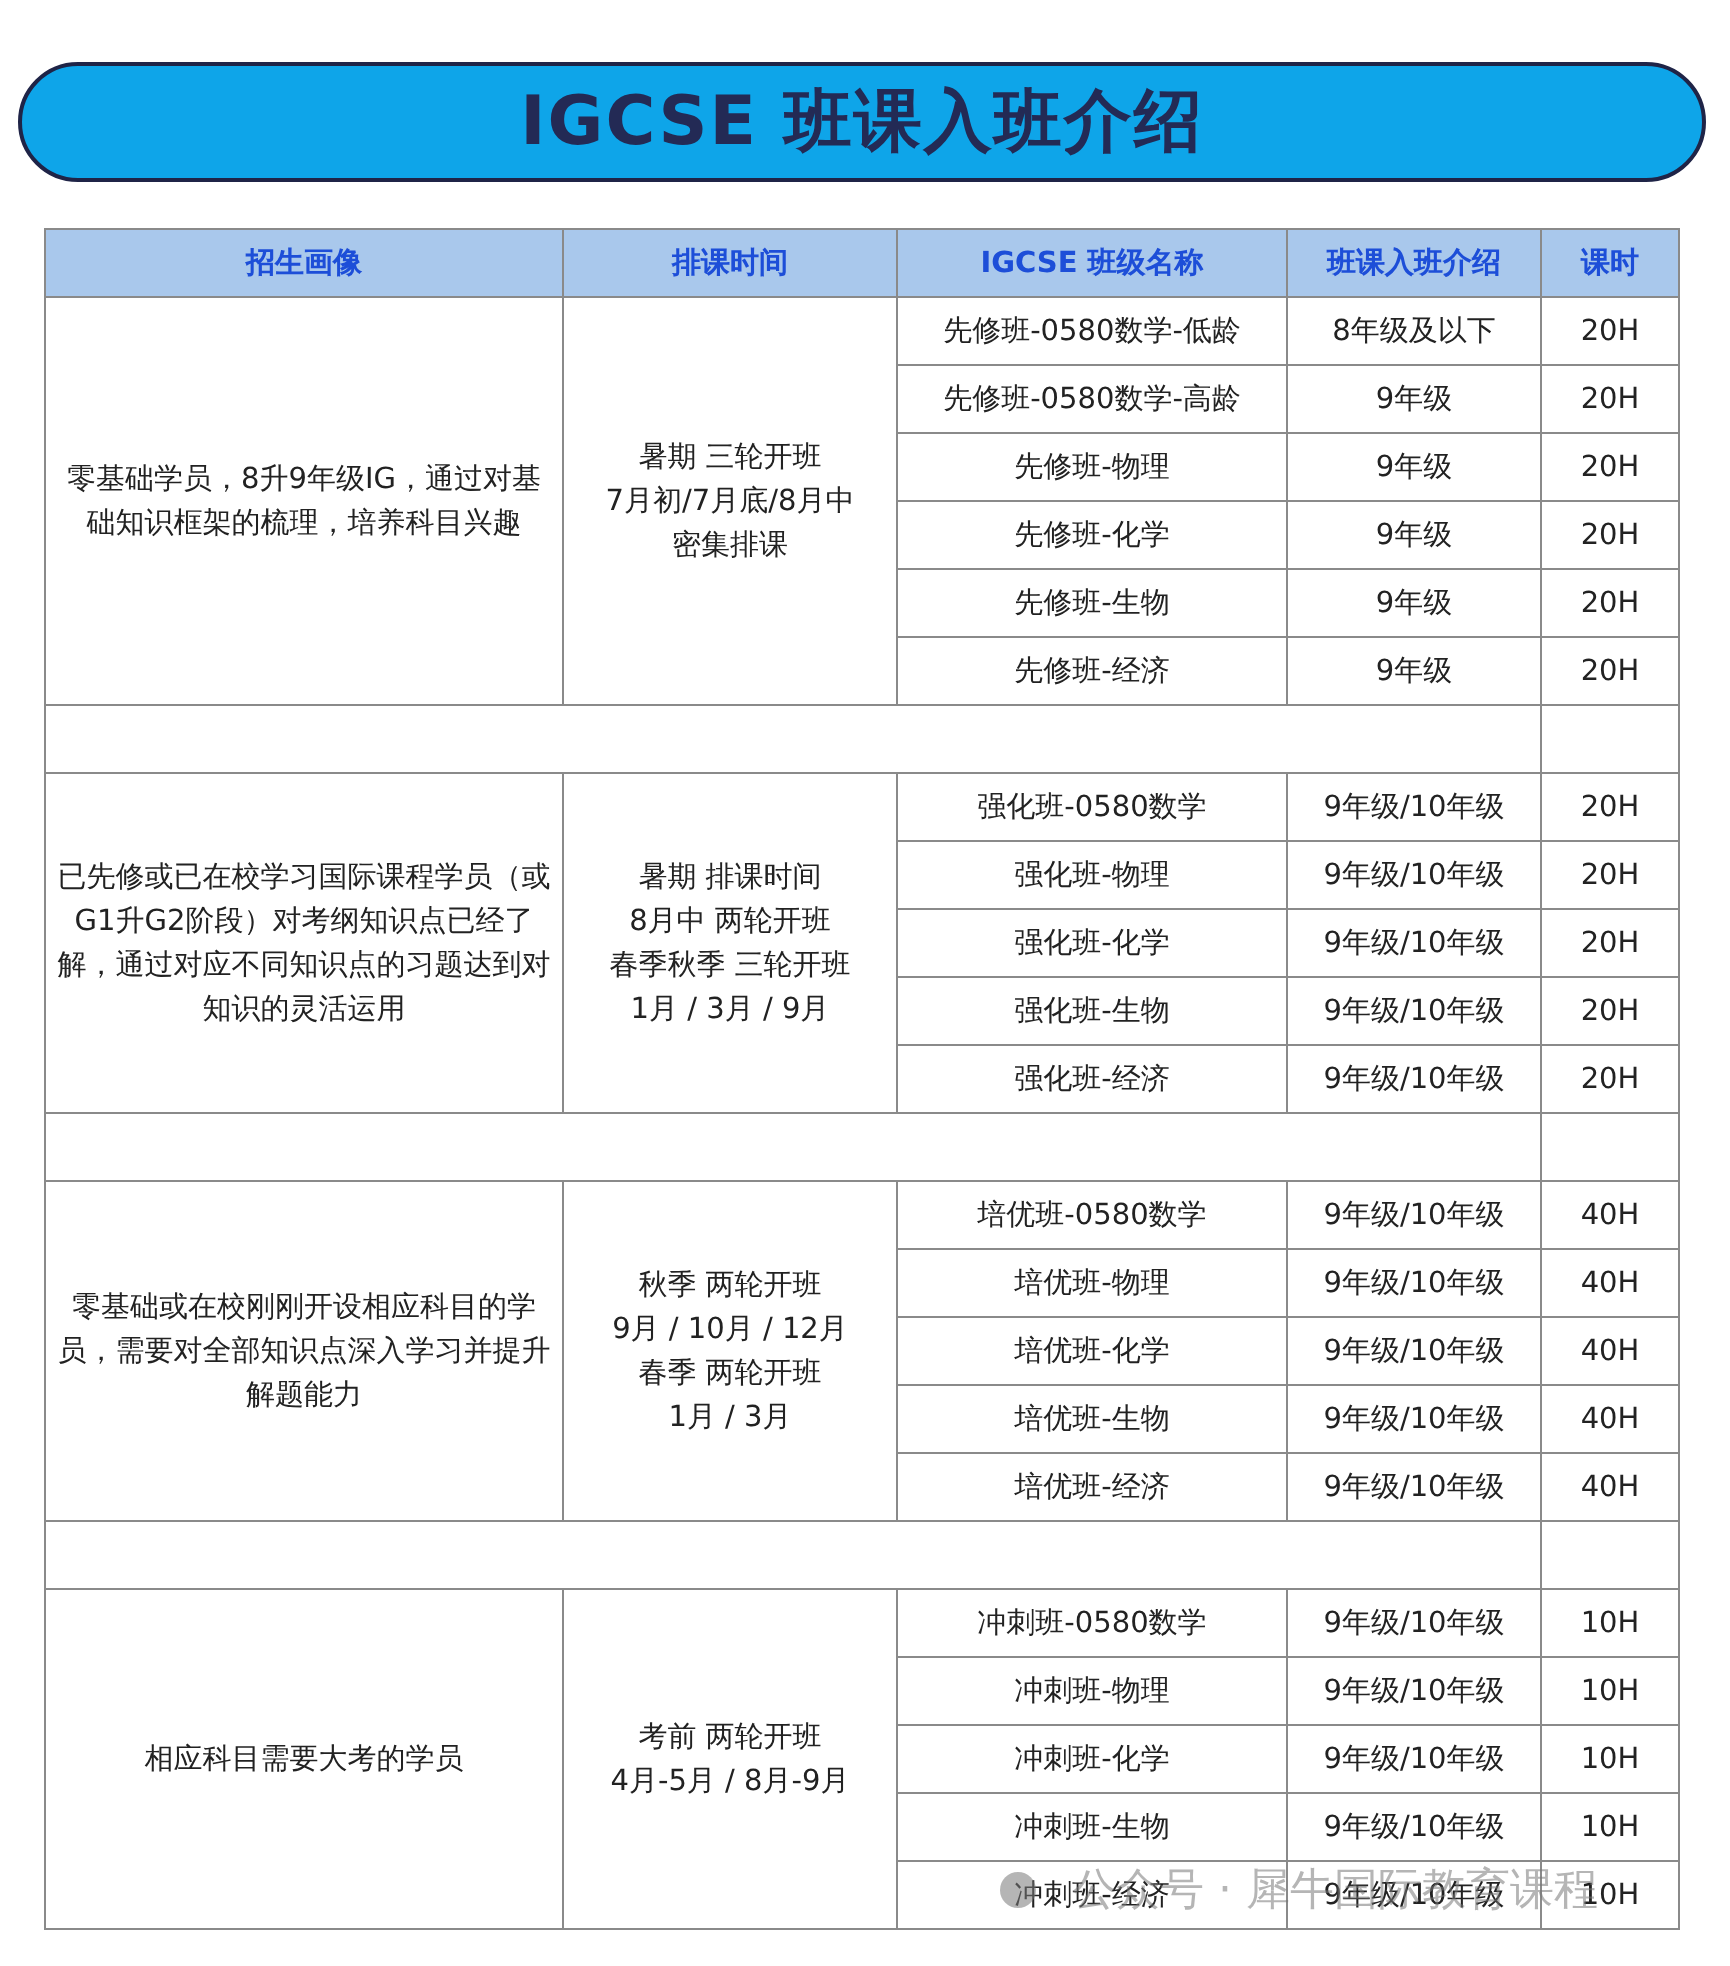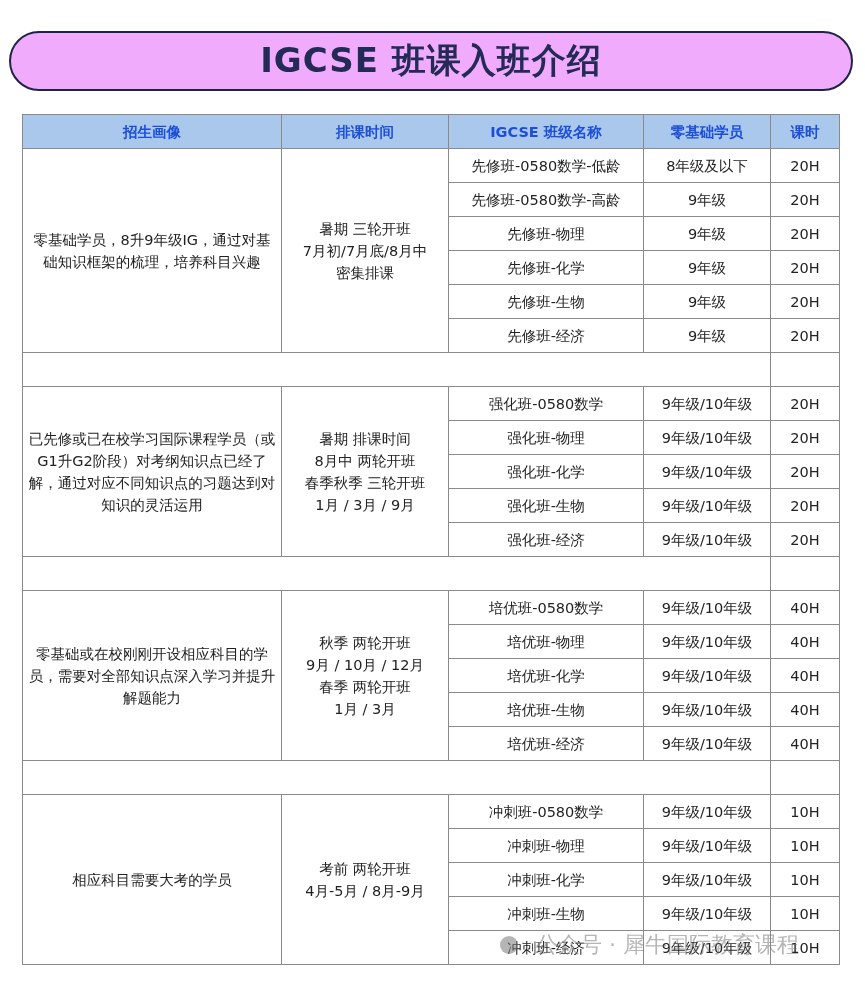--- a/index.html
+++ b/index.html
@@ -1,20 +1,20 @@
 <!DOCTYPE html>
 <html><head>
 <meta charset="utf-8">
 <style>
   html, body { margin: 0; padding: 0; background: #ffffff; }
   body { width: 865px; height: 983px; position: relative; overflow: hidden;
          font-family: "DejaVu Sans", "Liberation Sans", sans-serif; color: #222; }
   .title-pill {
     position: absolute; left: 9px; top: 31px; width: 840px; height: 56px;
-    background: #f0abfc; border: 2px solid #1f2447; border-radius: 30px;
+    background: #0ea5e9; border: 2px solid #1f2447; border-radius: 30px;
     display: flex; align-items: center; justify-content: center;
   }
   .title-text { font-size: 34px; font-weight: bold; color: #232a55; letter-spacing: 1px; }
   table.main {
     position: absolute; left: 22px; top: 114px; width: 817px;
     border-collapse: collapse; table-layout: fixed;
   }
   table.main td, table.main th {
     border: 1.5px solid #8a8a8a; text-align: center; vertical-align: middle;
     padding: 0 4px; font-size: 14.5px; color: #222; line-height: 22px;
@@ -46,21 +46,21 @@
     <col style="width:167px">
     <col style="width:195px">
     <col style="width:127px">
     <col style="width:69px">
   </colgroup>
   <thead>
     <tr>
       <th>招生画像</th>
       <th>排课时间</th>
       <th>IGCSE 班级名称</th>
-      <th>零基础学员</th>
+      <th>班课入班介绍</th>
       <th>课时</th>
     </tr>
   </thead>
   <tbody id="tbody">
       <tr class="item">
         <td class="desc" rowspan="6">零基础学员，8升9年级IG，通过对基础知识框架的梳理，培养科目兴趣</td>
         <td class="sched" rowspan="6">
           <div>暑期 三轮开班</div>
           <div>7月初/7月底/8月中</div>
           <div>密集排课</div>

